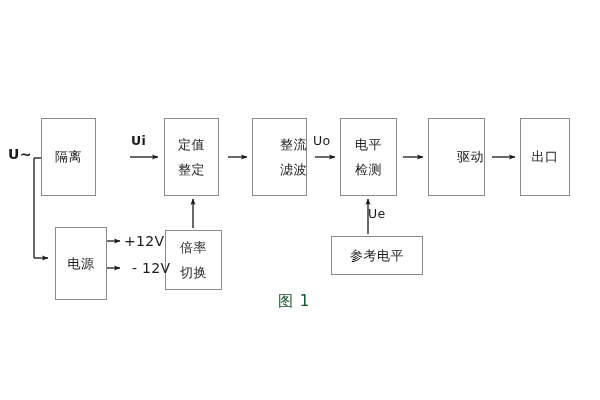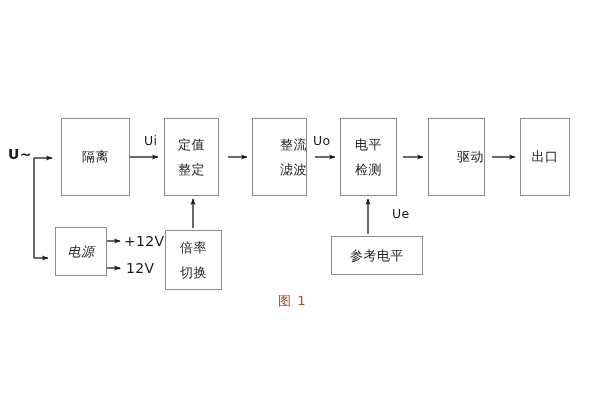--- a/index.html
+++ b/index.html
@@ -47,22 +47,22 @@
   .rail-label {
     position: absolute;
     color: #1a1a1a;
     font-size: 14px;
     letter-spacing: 0.3px;
     white-space: nowrap;
     z-index: 3;
   }
   .caption {
     position: absolute;
-    color: #c2410c;
-    font-size: 13px;
+    color: #14532d;
+    font-size: 15px;
     letter-spacing: 1px;
     white-space: nowrap;
     z-index: 3;
   }
   .src-label {
     position: absolute;
     color: #1a1a1a;
     font-size: 14px;
     font-weight: 600;
     letter-spacing: 0.5px;
@@ -115,21 +115,21 @@
     <g stroke="#1a1a1a" stroke-width="1.3" fill="none">
       <path d="M107,241 L120,241" marker-end="url(#arrowhead)"></path>
     </g>
     <g stroke="#1a1a1a" stroke-width="1.3" fill="none">
       <path d="M107,268 L120,268" marker-end="url(#arrowhead)"></path>
     </g>
   </svg>
 
   <div class="src-label" style="left:8px; top:146px;">U~</div>
 
-  <div class="block" style="left:61px; top:118px; width:69px; height:78px;">
+  <div class="block" style="left:41px; top:118px; width:55px; height:78px;">
     <span class="ln">隔离</span>
   </div>
 
   <div class="block" style="left:164px; top:118px; width:55px; height:78px;">
     <span class="ln">定值</span>
     <span class="ln">整定</span>
   </div>
 
   <div class="block" style="left:252px; top:118px; width:55px; height:78px;padding-left:28px;">
     <span class="ln">整流</span>
@@ -142,35 +142,35 @@
   </div>
 
   <div class="block" style="left:428px; top:118px; width:57px; height:78px;padding-left:28px;">
     <span class="ln">驱动</span>
   </div>
 
   <div class="block" style="left:520px; top:118px; width:50px; height:78px;">
     <span class="ln">出口</span>
   </div>
 
-  <div class="block" style="left:55px; top:227px; width:52px; height:49px;font-style:italic;">
+  <div class="block" style="left:55px; top:227px; width:52px; height:73px;">
     <span class="ln">电源</span>
   </div>
 
   <div class="block" style="left:165px; top:230px; width:57px; height:60px;">
     <span class="ln">倍率</span>
     <span class="ln">切换</span>
   </div>
 
   <div class="block" style="left:331px; top:236px; width:92px; height:39px; line-height:1.2;">
     <span class="ln">参考电平</span>
   </div>
 
-  <div class="sig-label" style="left:144px; top:133px;">Ui</div>
+  <div class="sig-label" style="left:131px; top:133px;font-weight:bold;">Ui</div>
   <div class="sig-label" style="left:313px; top:133px;">Uo</div>
-  <div class="sig-label" style="left:392px; top:206px;">Ue</div>
+  <div class="sig-label" style="left:368px; top:206px;">Ue</div>
 
   <div class="rail-label" style="left:124px; top:233px;">+12V</div>
-  <div class="rail-label" style="left:116px; top:260px;">- 12V</div>
+  <div class="rail-label" style="left:132px; top:260px;">- 12V</div>
 
   <div class="caption" style="left:278px; top:292px;">图 1</div>
 
 </div>
 
 </body></html>

